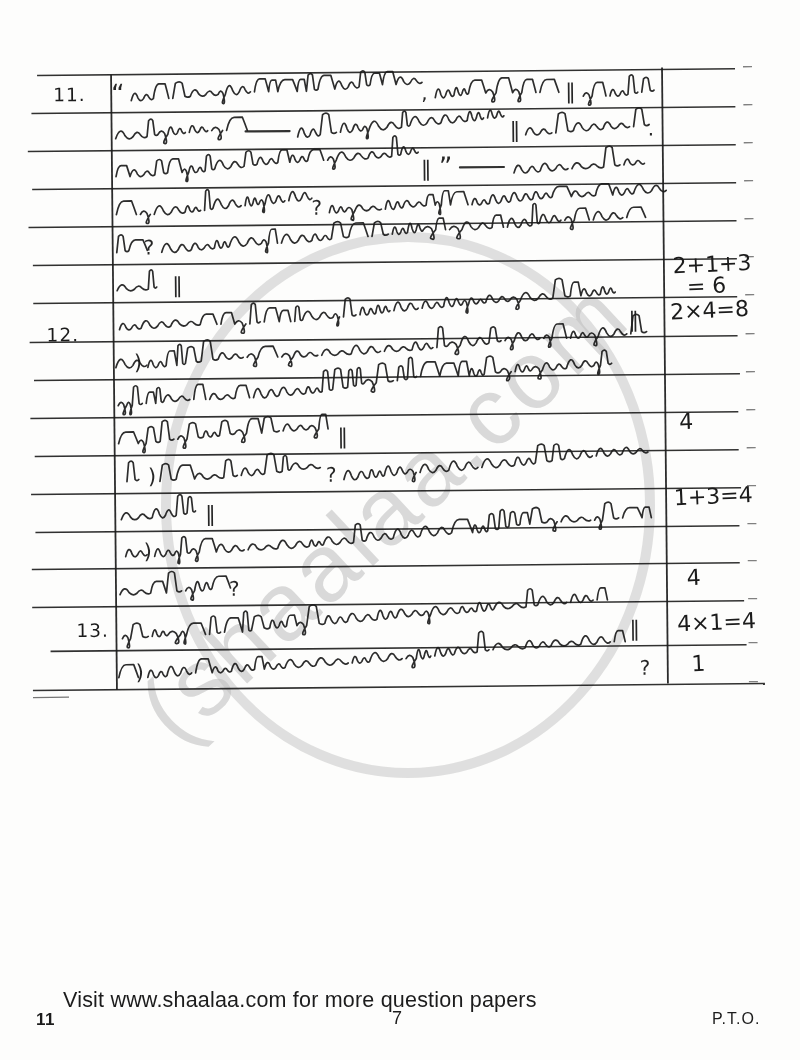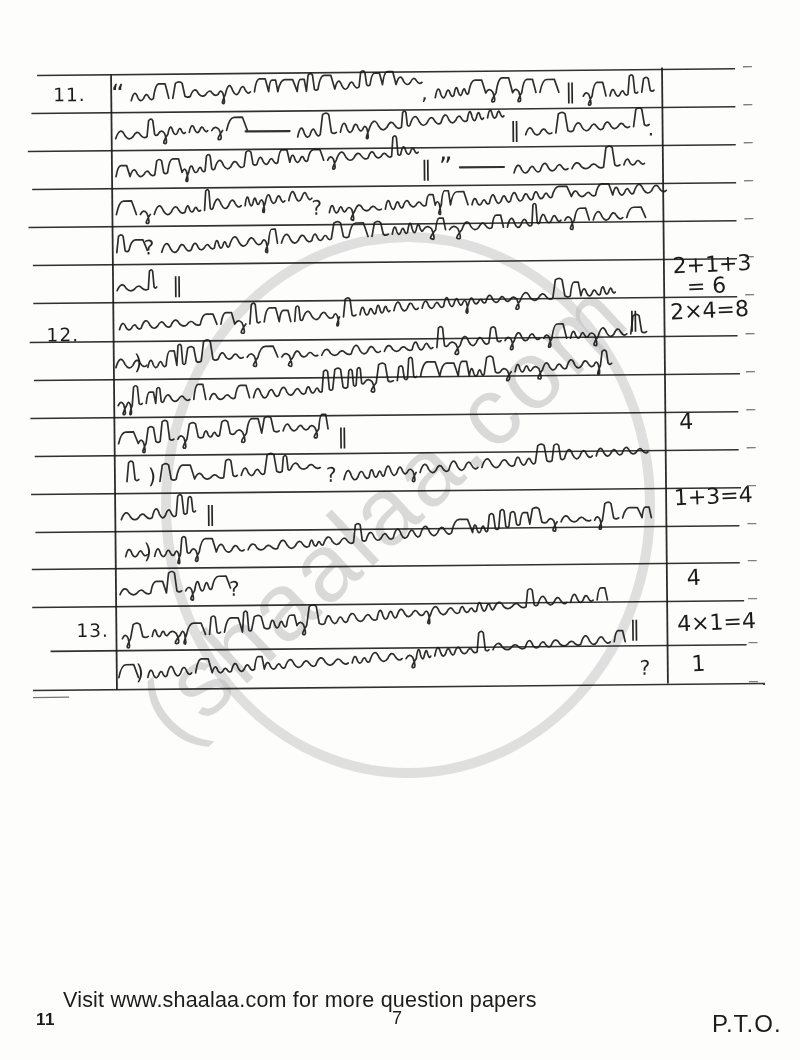--- a/index.html
+++ b/index.html
@@ -9,21 +9,21 @@
     font-family:"Liberation Sans", sans-serif;
   }
   .wm-layer{position:absolute;left:0;top:0;z-index:1;}
   .ink-layer{
     position:absolute;left:0;top:0;z-index:2;
     transform:rotate(-0.55deg); transform-origin:400px 380px;
   }
   .footer{position:absolute;z-index:3;color:#1c1c1c;}
   .f-pgsmall{left:36px;top:1010px;font-size:17px;letter-spacing:0.5px;font-weight:bold;}
   .f-center{left:392px;top:1008px;font-size:18px;}
-  .f-pto{left:712px;top:1010px;font-size:24px;letter-spacing:1px;}
+  .f-pto{left:712px;top:1010px;font-size:16px;letter-spacing:1px;}
   .f-visit{left:20px;top:988px;font-size:21.5px;letter-spacing:0.2px;margin-left:43px;}
 </style>
 </head>
 <body>
 
 <div id="page">
 
   <svg class="wm-layer" width="800" height="1060">
     <ellipse cx="408" cy="505" rx="242" ry="268" fill="none" stroke="#c7c7c7" stroke-width="10" opacity="0.55"></ellipse>
     <text transform="translate(178,748) rotate(-43)" font-family="Liberation Sans, sans-serif" font-size="96" letter-spacing="4" fill="#bdbdbd" opacity="0.55">(shaalaa.com</text>

